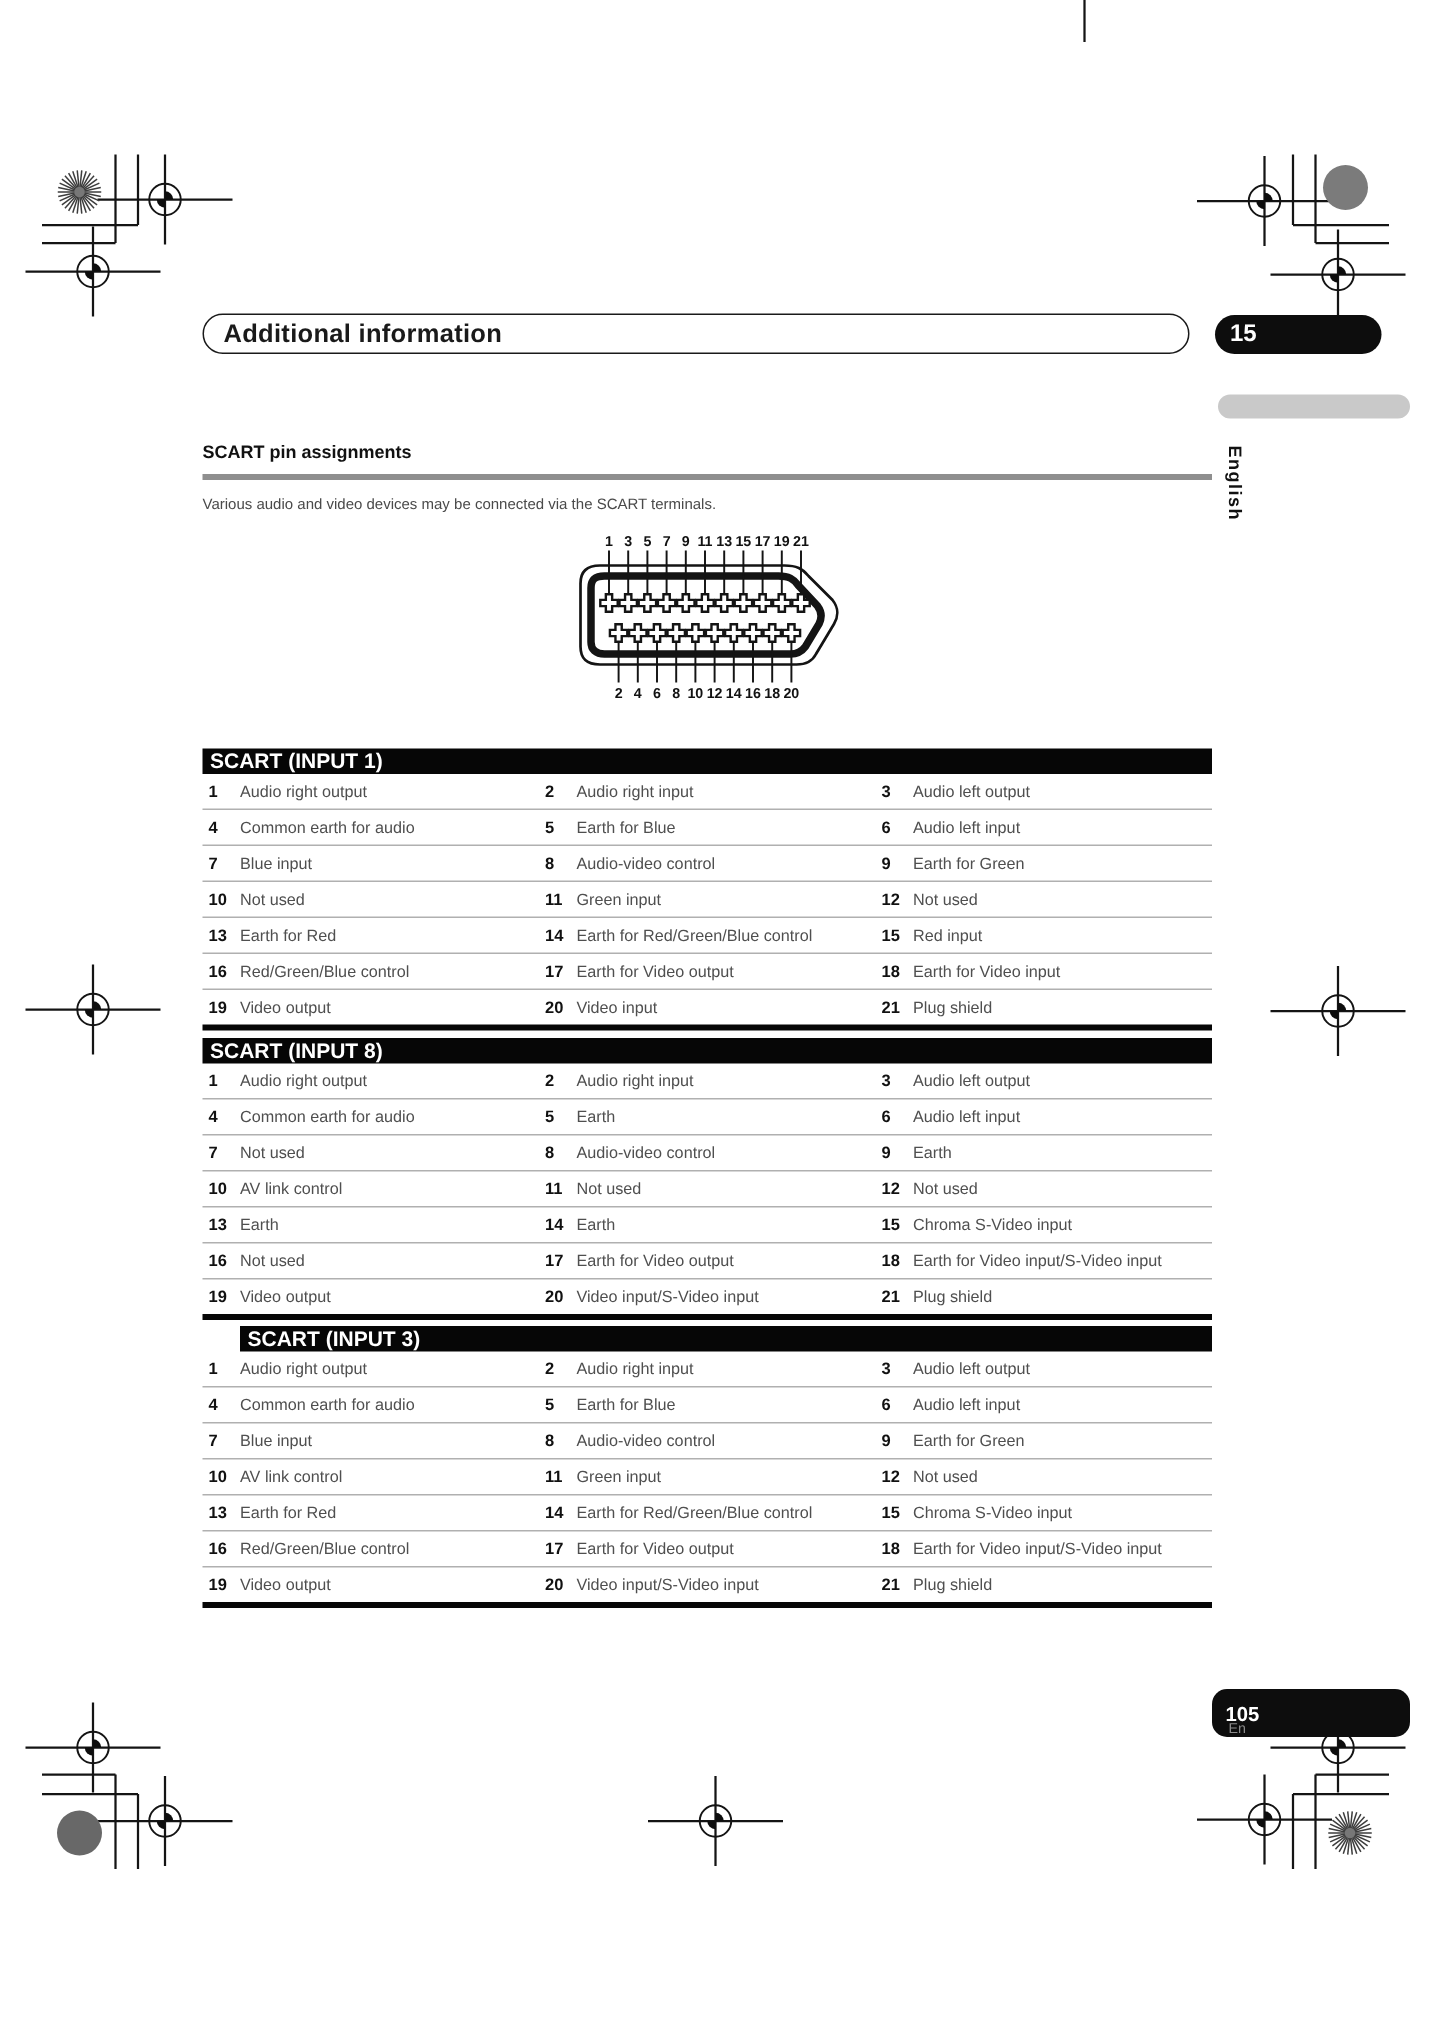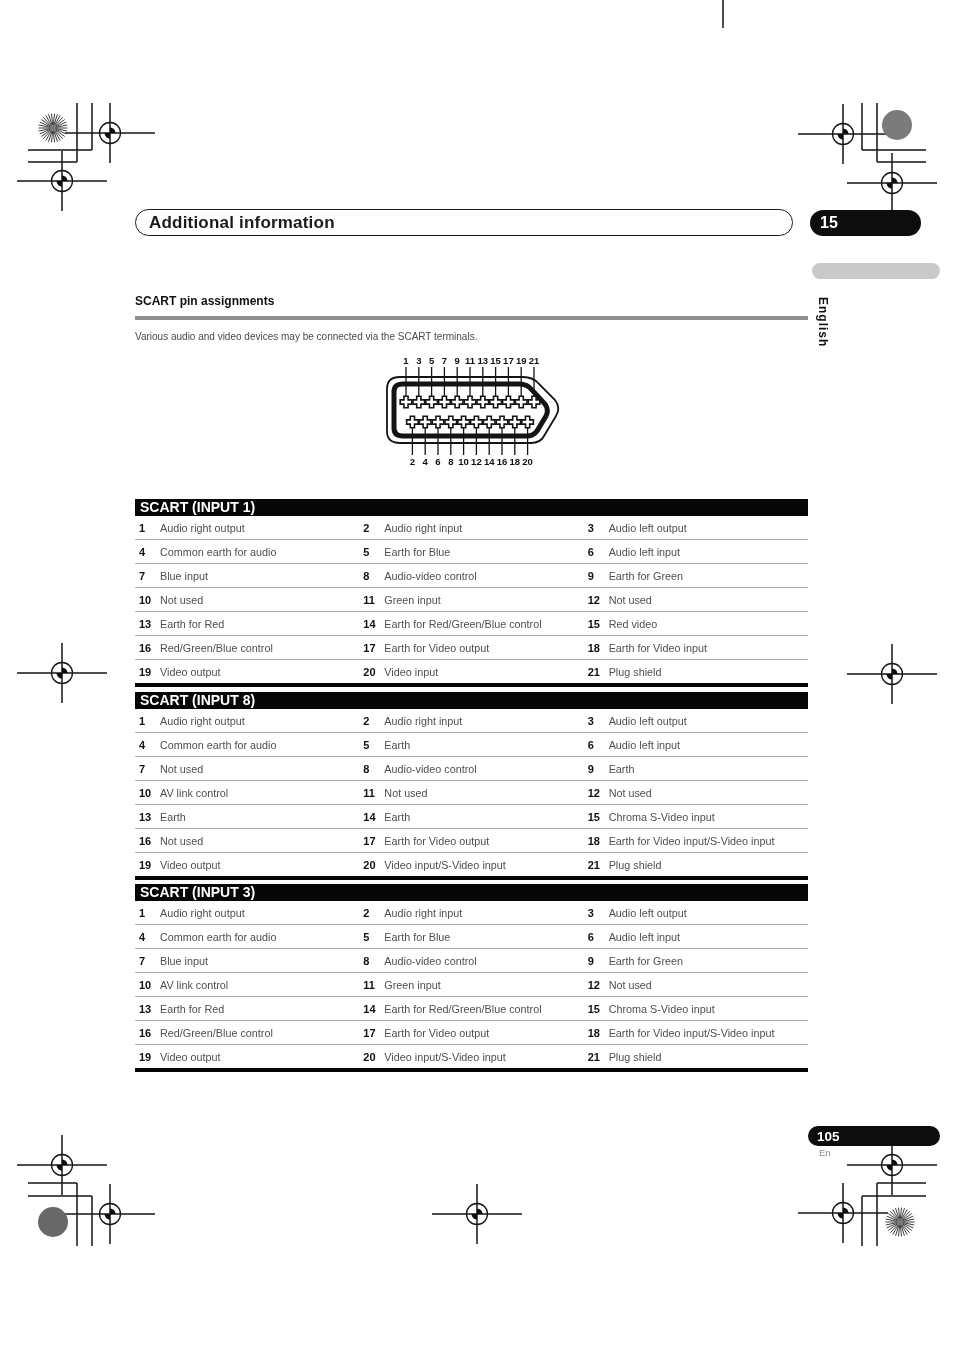--- a/index.html
+++ b/index.html
@@ -26,21 +26,21 @@
   .pin-table{position:absolute;left:135px;width:673px;border-bottom:4px solid #060606;}
   .pin-table-header{height:17px;background:#060606;color:#ffffff;font-weight:bold;
                     font-size:14px;line-height:17px;padding-left:5px;}
   .pin-row{display:grid;grid-template-columns:1fr 1fr 1fr;height:23px;
            border-bottom:1px solid #b0b0b0;}
   .pin-row:last-child{border-bottom:none;}
   .pin-cell{display:flex;align-items:center;padding-left:4px;overflow:hidden;}
   .pin-num{font-weight:bold;font-size:11px;color:#111;min-width:21px;}
   .pin-desc{font-size:10.8px;color:#4f4f4f;white-space:nowrap;}
   
-  .page-badge{left:808px;top:1126px;width:132px;height:20px;border-radius:10px;
+  .page-badge{left:808px;top:1126px;width:132px;height:32px;border-radius:10px;
               background:#0d0d0d;color:#fff;display:flex;align-items:center;}
   .page-badge span{font-weight:bold;font-size:13.5px;margin-left:9px;}
   .page-lang{left:819px;top:1147px;font-size:9.5px;color:#8a8a8a;}
   .mark-svg{left:0;top:0;pointer-events:none;}
 </style>
 </head>
 <body>
 
 <div class="page">
 
@@ -362,21 +362,21 @@
           <div class="pin-cell">
             <span class="pin-num">13</span>
             <span class="pin-desc">Earth for Red</span>
           </div>
           <div class="pin-cell">
             <span class="pin-num">14</span>
             <span class="pin-desc">Earth for Red/Green/Blue control</span>
           </div>
           <div class="pin-cell">
             <span class="pin-num">15</span>
-            <span class="pin-desc">Red video</span>
+            <span class="pin-desc">Red input</span>
           </div>
         </div>
         <div class="pin-row">
           <div class="pin-cell">
             <span class="pin-num">16</span>
             <span class="pin-desc">Red/Green/Blue control</span>
           </div>
           <div class="pin-cell">
             <span class="pin-num">17</span>
             <span class="pin-desc">Earth for Video output</span>
@@ -496,21 +496,21 @@
             <span class="pin-num">20</span>
             <span class="pin-desc">Video input/S-Video input</span>
           </div>
           <div class="pin-cell">
             <span class="pin-num">21</span>
             <span class="pin-desc">Plug shield</span>
           </div>
         </div>
       </div>
       <div class="pin-table" style="top: 884px;">
-        <div class="pin-table-header" style="background: rgb(6, 6, 6);">SCART (INPUT 3)</div>
+        <div class="pin-table-header" style="background: rgb(6, 6, 6); margin-left: 25px;">SCART (INPUT 3)</div>
         <div class="pin-row">
           <div class="pin-cell">
             <span class="pin-num">1</span>
             <span class="pin-desc">Audio right output</span>
           </div>
           <div class="pin-cell">
             <span class="pin-num">2</span>
             <span class="pin-desc">Audio right input</span>
           </div>
           <div class="pin-cell">

